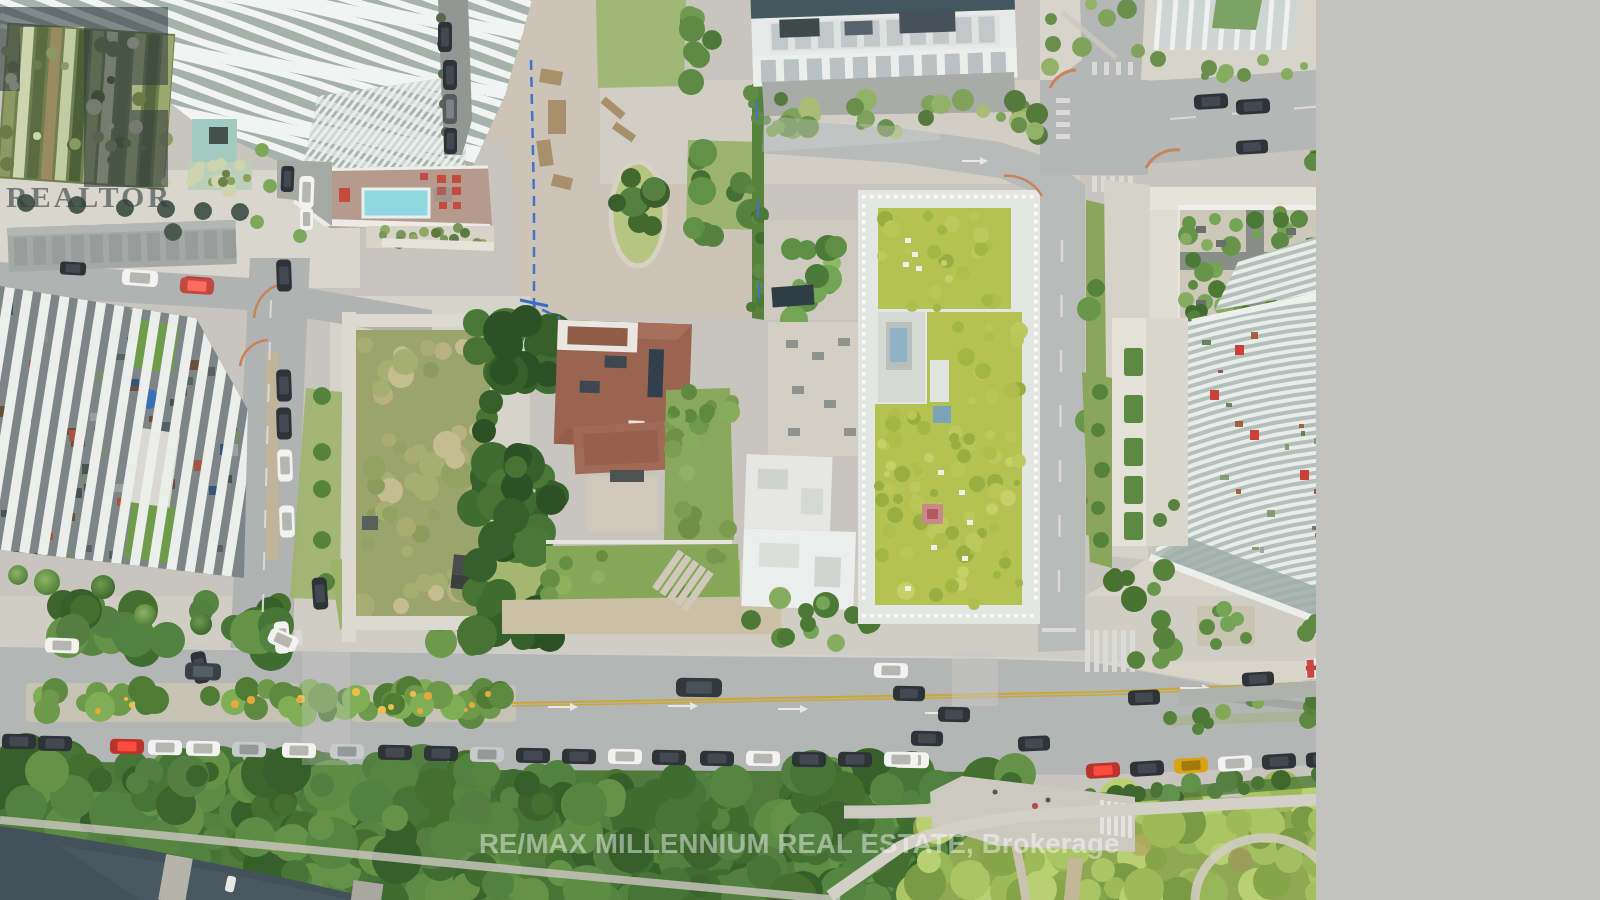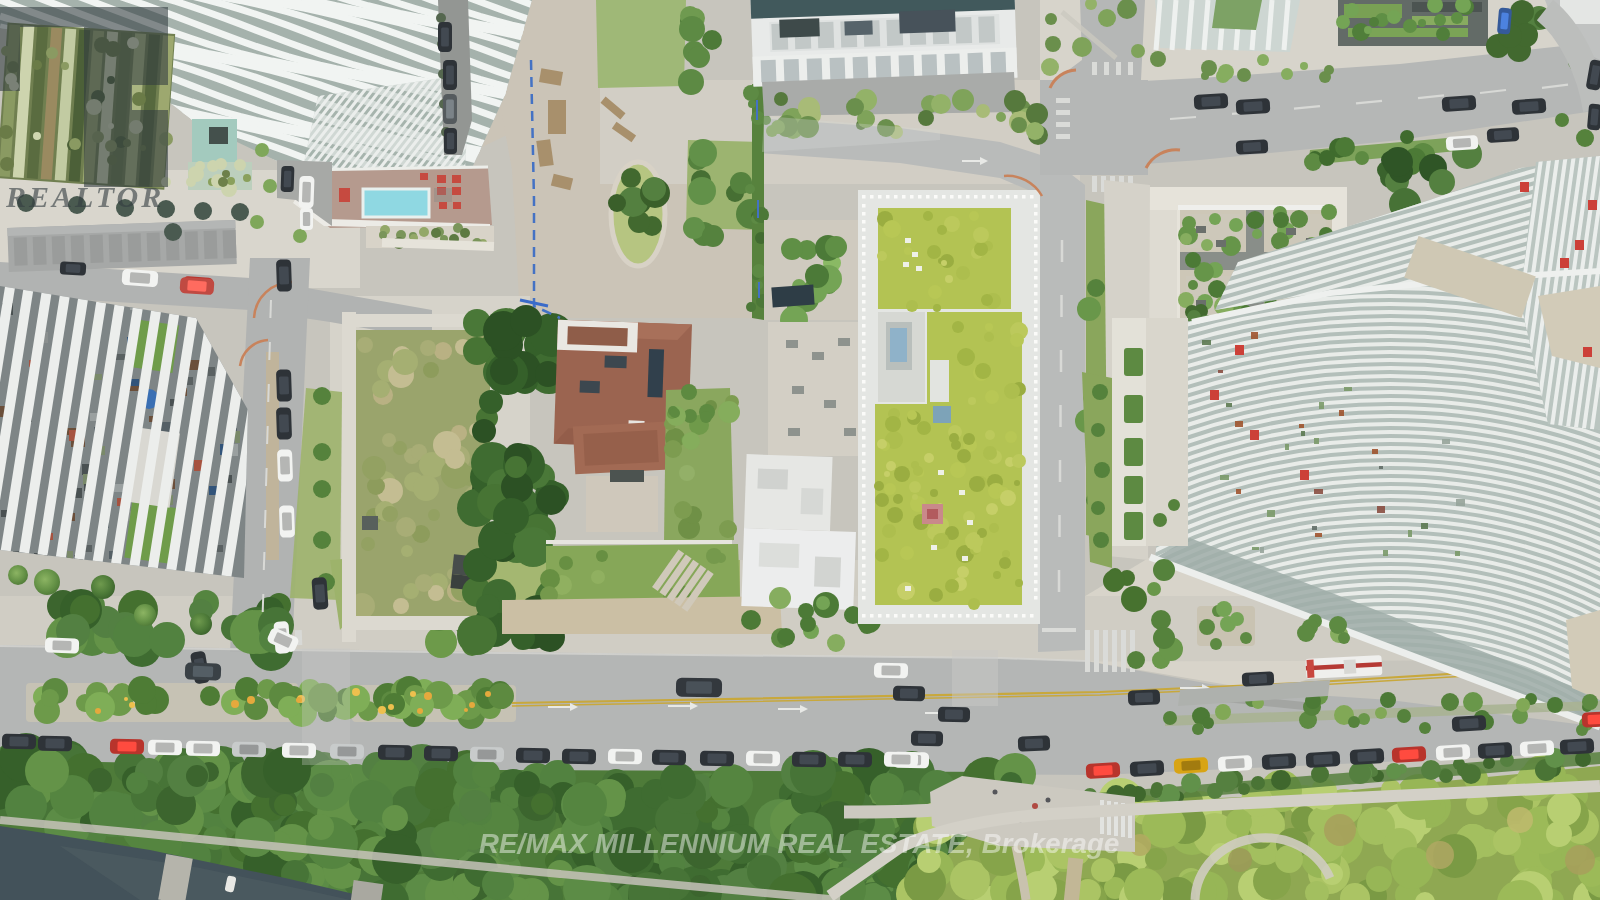--- a/index.html
+++ b/index.html
@@ -1,16 +1,16 @@
 <!DOCTYPE html>
 <html><head>
 <meta charset="utf-8">
 <style>
   html,body{margin:0;padding:0;background:#c2c3c0;}
-  .wrap{width:1600px;height:900px;overflow:hidden;position:relative;font-family:"Liberation Sans",sans-serif;font-style:italic;}
+  .wrap{width:1316px;height:900px;overflow:hidden;position:relative;font-family:"Liberation Sans",sans-serif;}
   svg{display:block;}
 </style>
 </head>
 <body>
 <div class="wrap">
 <svg width="1600" height="900" viewBox="0 0 1600 900" xmlns="http://www.w3.org/2000/svg">
 <defs>
   <radialGradient id="treeDark" cx="40%" cy="38%" r="70%">
     <stop offset="0%" stop-color="#6f9a4e"></stop>
           <stop offset="60%" stop-color="#4d7a38"></stop>

